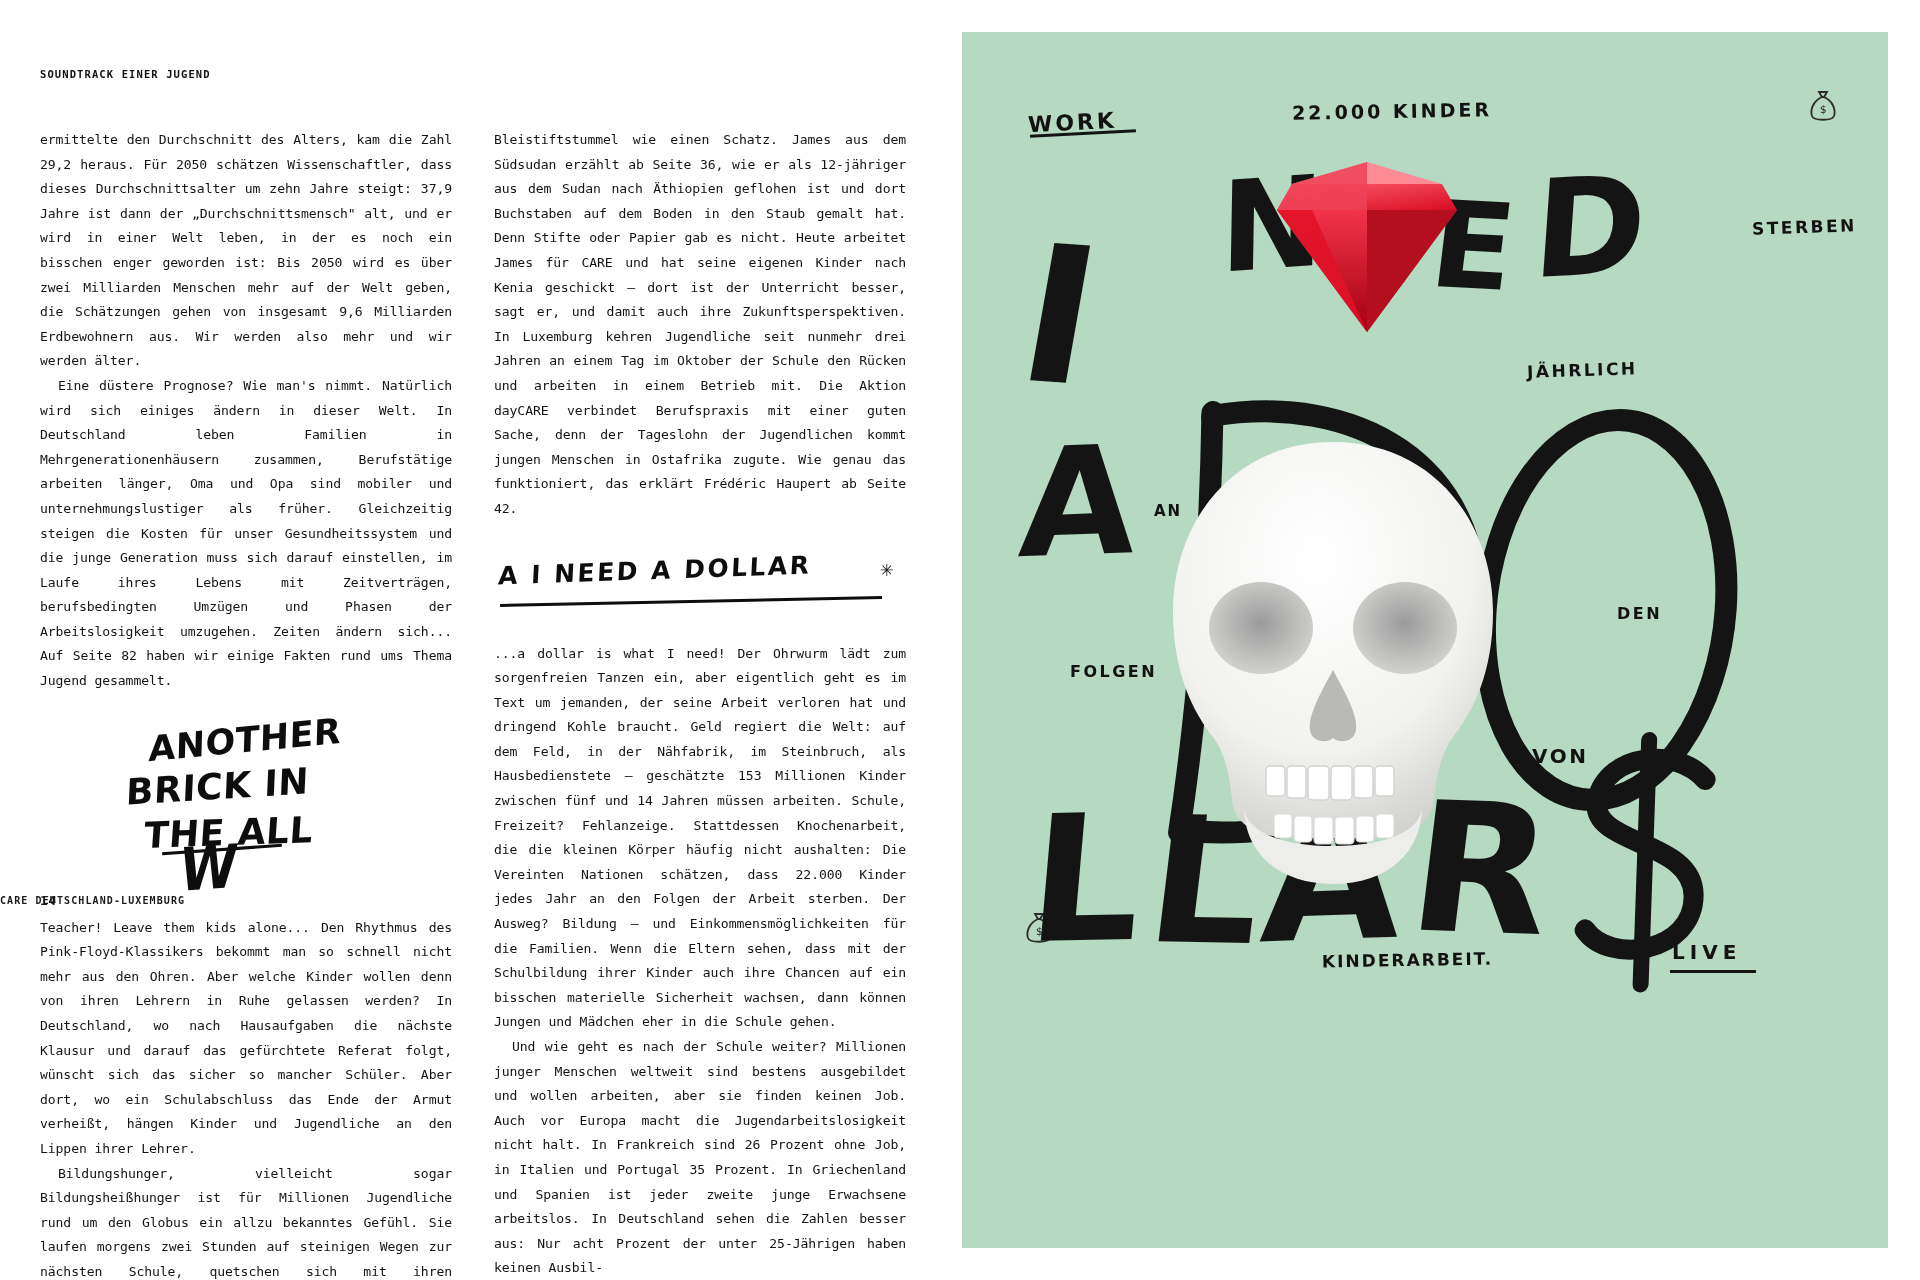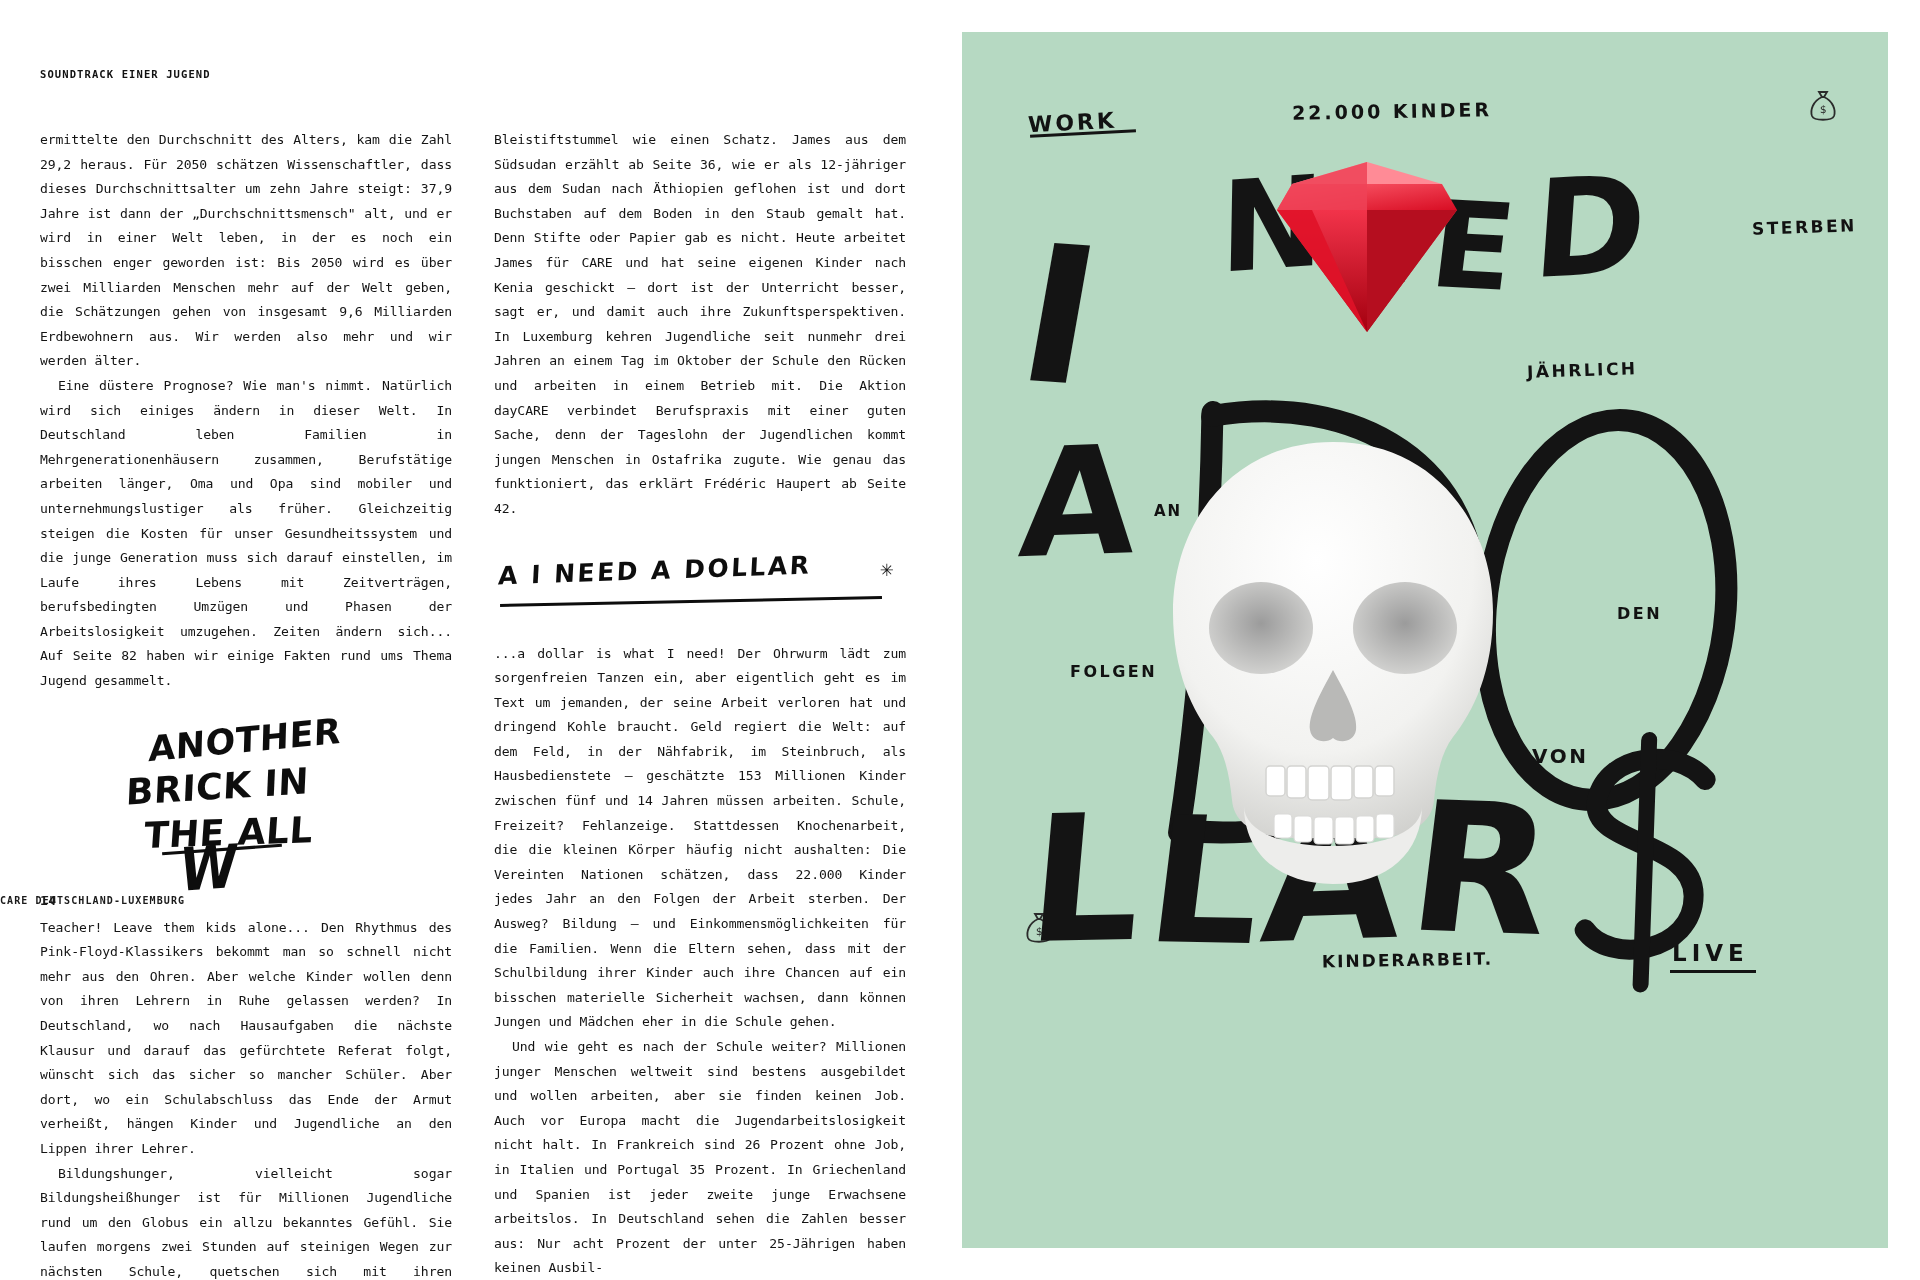--- a/index.html
+++ b/index.html
@@ -272,21 +272,21 @@
     <div class="hand" style="left:192px; top:470px; font-size:15px; letter-spacing:2px;">AN</div>
 
     <div class="hand" style="left:655px; top:572px; font-size:16px; letter-spacing:2.5px;text-align:center;">DEN</div>
 
     <div class="hand" style="left:100px; top:630px; font-size:16px; letter-spacing:2.5px;margin-left:8px;">FOLGEN</div>
 
     <div class="hand" style="left:570px; top:712px; font-size:20px; letter-spacing:2.5px;">VON</div>
 
     <div class="hand" style="left:360px; top:918px; font-size:17px; letter-spacing:2px; transform:rotate(-1deg);">KINDERARBEIT.</div>
 
-    <div class="hand" style="left:710px; top:908px; font-size:23px; letter-spacing:5px;">LIVE</div>
+    <div class="hand" style="left:710px; top:908px; font-size:20px; letter-spacing:5px;">LIVE</div>
     <div class="live-underline" style="left:708px; top:938px; width:86px;"></div>
 
     <div class="bag" style="left:846px; top:58px;">
       <svg width="30" height="34" viewBox="0 0 30 34" fill="none" stroke="#2b2b2b" stroke-width="1.8">
         <path d="M11 2 L19 2 L16 7 L14 7 Z"></path>
         <path d="M14 7 C5 11 2 20 4 26 C6 31 24 31 26 26 C28 20 25 11 16 7 Z"></path>
         <text x="15" y="23" font-size="11" fill="#2b2b2b" stroke="none" text-anchor="middle" font-family="DejaVu Sans Mono, monospace">$</text>
       </svg>
     </div>
     <div class="bag" style="left:62px; top:880px;">

